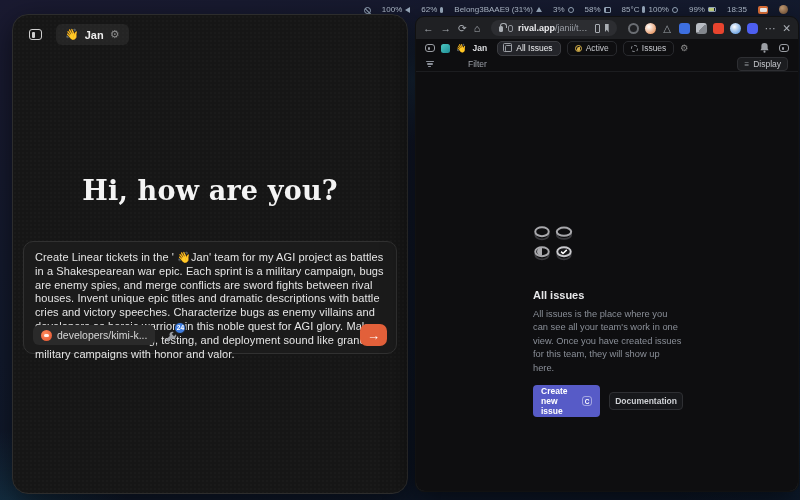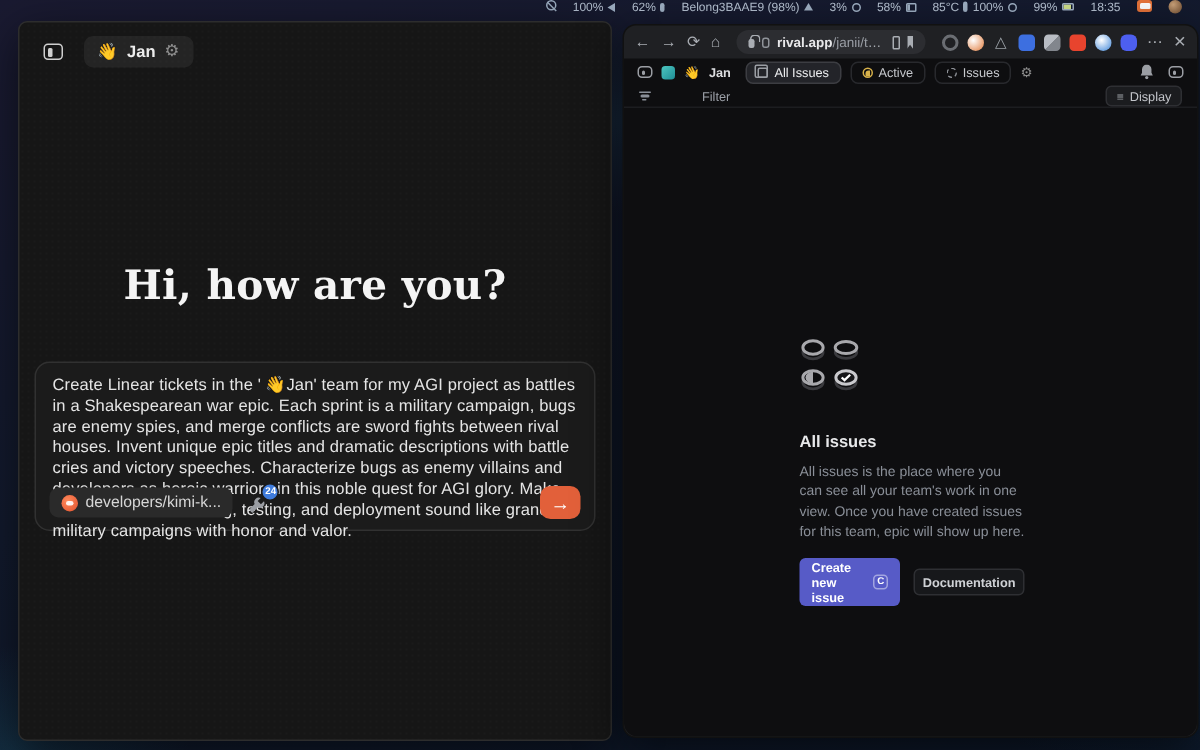--- a/index.html
+++ b/index.html
@@ -9,40 +9,40 @@
     background:
       radial-gradient(150px 90px at 52% 16%, rgba(56,170,200,0.12), transparent 70%),
       radial-gradient(170px 100px at 1% 100%, rgba(40,170,195,0.14), transparent 70%),
       radial-gradient(220px 130px at 100% 88%, rgba(40,120,180,0.10), transparent 70%),
       linear-gradient(160deg,#1a1a31 0%,#121a2d 45%,#0c1626 100%);
     position:relative; color:#ddd;
   }
 
   
   .statusbar { position:absolute; top:0; left:0; right:0; height:14px; display:flex;
-    justify-content:flex-end; align-items:flex-start; gap:11px; padding-right:12px;
+    justify-content:flex-end; align-items:flex-end; gap:11px; padding-right:12px;
     font-size:8px; color:#b6c2d2; }
   .st-item { display:flex; align-items:center; gap:3px; white-space:nowrap; }
   .st-ico { display:inline-block; }
   .i-slash { width:7px; height:7px; border:1px solid #9fb0c4; border-radius:50%; position:relative; }
   .i-slash::before { content:""; position:absolute; left:-1px; top:2.5px; width:8px; height:1px; background:#9fb0c4; transform:rotate(45deg); }
   .i-tri { width:0; height:0; border-left:3.5px solid transparent; border-right:3.5px solid transparent; border-bottom:5px solid #9fb0c4; }
   .i-bars { width:7px; height:6px; border:1px solid #9fb0c4; border-radius:1px; background:linear-gradient(90deg,#9fb0c4 30%,transparent 30%); }
   .i-temp { width:3px; height:7px; background:#9fb0c4; border-radius:2px; }
   .i-fan  { width:6px; height:6px; border-radius:50%; border:1px solid #9fb0c4; }
   .i-batt { width:8px; height:5px; border:1px solid #9fb0c4; border-radius:1px; background:linear-gradient(90deg,#cfe08a 85%,transparent 85%); }
   .i-mail { width:10px; height:8px; background:#e8743a; border-radius:2px; position:relative; }
   .i-mail::before { content:""; position:absolute; left:1.5px; top:2px; width:7px; height:3.5px; background:#fff; border-radius:1px; }
   .i-monkey { width:9px; height:9px; border-radius:50%; background:radial-gradient(circle at 35% 35%,#caa27a,#6e4b2f); }
   .i-vol { width:0; height:0; border-top:3px solid transparent; border-bottom:3px solid transparent; border-right:5px solid #9fb0c4; }
   .i-mic { width:3px; height:6px; background:#9fb0c4; border-radius:2px; }
 
   
   .jan-window { position:absolute; left:12px; top:14px; width:396px; height:480px;
-    background:#161616; border:1px solid #2d2d2d; border-radius:6px;
+    background:#161616; border:1px solid #2d2d2d; border-radius:16px;
     box-shadow:0 8px 30px rgba(0,0,0,0.55); }
   .jan-window::before { content:""; position:absolute; inset:0; border-radius:10px;
     background-image:radial-gradient(rgba(255,255,255,0.015) 1px, transparent 1px); background-size:4px 4px; pointer-events:none; }
   .jan-header { display:flex; align-items:center; padding:9px 16px 0 16px; gap:14px; }
   .panel-icon { display:inline-block; width:13px; height:11px; border:1.4px solid #cfcfcf; border-radius:3px; position:relative; }
   .panel-icon::before { content:""; position:absolute; left:1.5px; top:1.5px; bottom:1.5px; width:3px; background:#cfcfcf; border-radius:1px; }
   .jan-team-pill { display:flex; align-items:center; gap:6px; background:#242424; border-radius:6px; padding:4px 9px; }
   .jan-team-pill .emoji { font-size:11px; }
   .jan-team-pill .name { font-size:11px; color:#ececec; font-weight:600; }
   .glyph-gear { font-size:11px; color:#8f8f8f; line-height:1; }
@@ -148,21 +148,21 @@
     </span>
   <span class="st-item">
       <span>100%</span>
       <span class="st-ico i-vol"></span>
     </span>
   <span class="st-item">
       <span>62%</span>
       <span class="st-ico i-mic"></span>
     </span>
   <span class="st-item">
-      <span>Belong3BAAE9 (98%)</span>
+      <span>Belong3BAAE9 (31%)</span>
       <span class="st-ico i-tri"></span>
     </span>
   <span class="st-item">
       <span>3%</span>
       <span class="st-ico i-fan"></span>
     </span>
   <span class="st-item">
       <span>58%</span>
       <span class="st-ico i-bars"></span>
     </span>
@@ -304,21 +304,21 @@
           <ellipse cx="10" cy="7" rx="7.5" ry="5" fill="#0e0e10" stroke="#a8a8ac" stroke-width="2.2"></ellipse>
           <path d="M10 2.5 A7 4.6 0 0 0 10 11.5 Z" fill="#a8a8ac"></path>
         </svg>
         <svg width="18" height="16" viewBox="0 0 20 17">
           <ellipse cx="10" cy="10.5" rx="7.5" ry="5" fill="none" stroke="#3a3a3e" stroke-width="2"></ellipse>
           <ellipse cx="10" cy="7" rx="7.5" ry="5" fill="#17171a" stroke="#c9c9cd" stroke-width="2.2"></ellipse>
           <path d="M6.8 7 l2.1 2 l4.2-4" fill="none" stroke="#ffffff" stroke-width="1.7"></path>
         </svg>
       </div>
       <div class="empty-title">All issues</div>
-      <div class="empty-desc">All issues is the place where you can see all your team's work in one view. Once you have created issues for this team, epic will show up here.</div>
+      <div class="empty-desc">All issues is the place where you can see all your team's work in one view. Once you have created issues for this team, they will show up here.</div>
       <div class="empty-actions">
         <span class="btn-primary">
           <span>Create new issue</span>
           <span class="kbd">C</span>
         </span>
         <span class="btn-secondary">Documentation</span>
       </div>
     </div>
   </div>
 </div>

